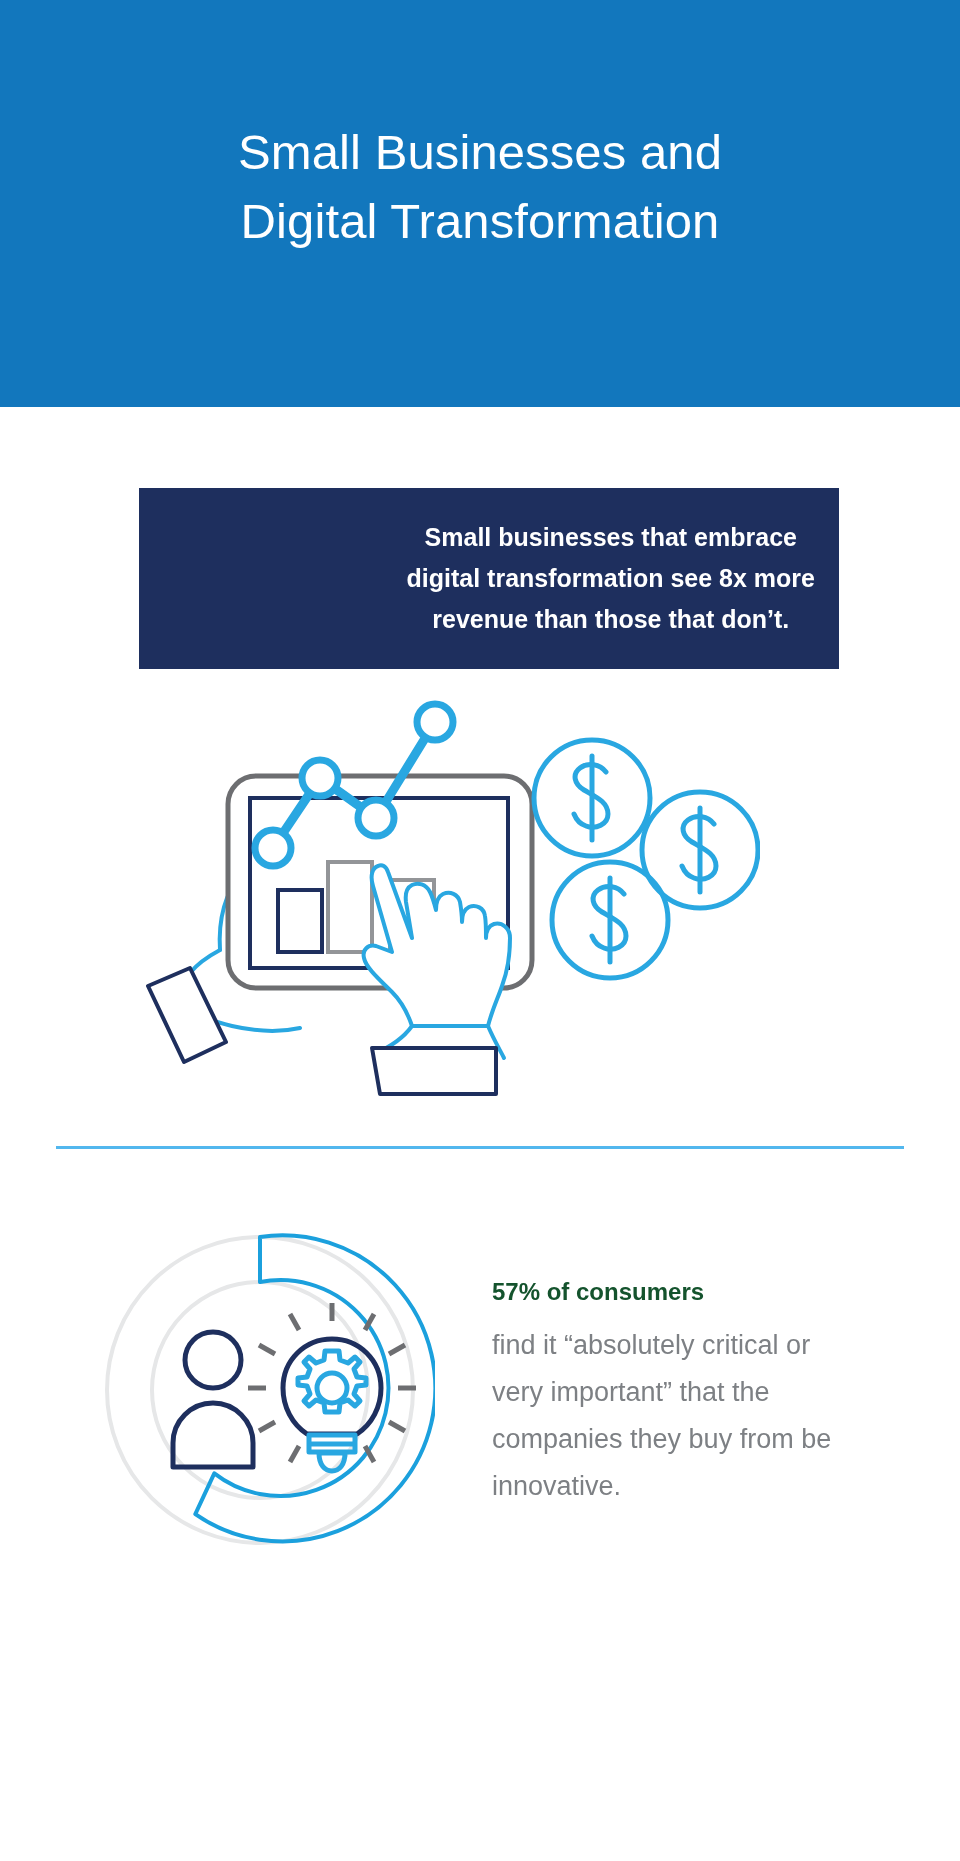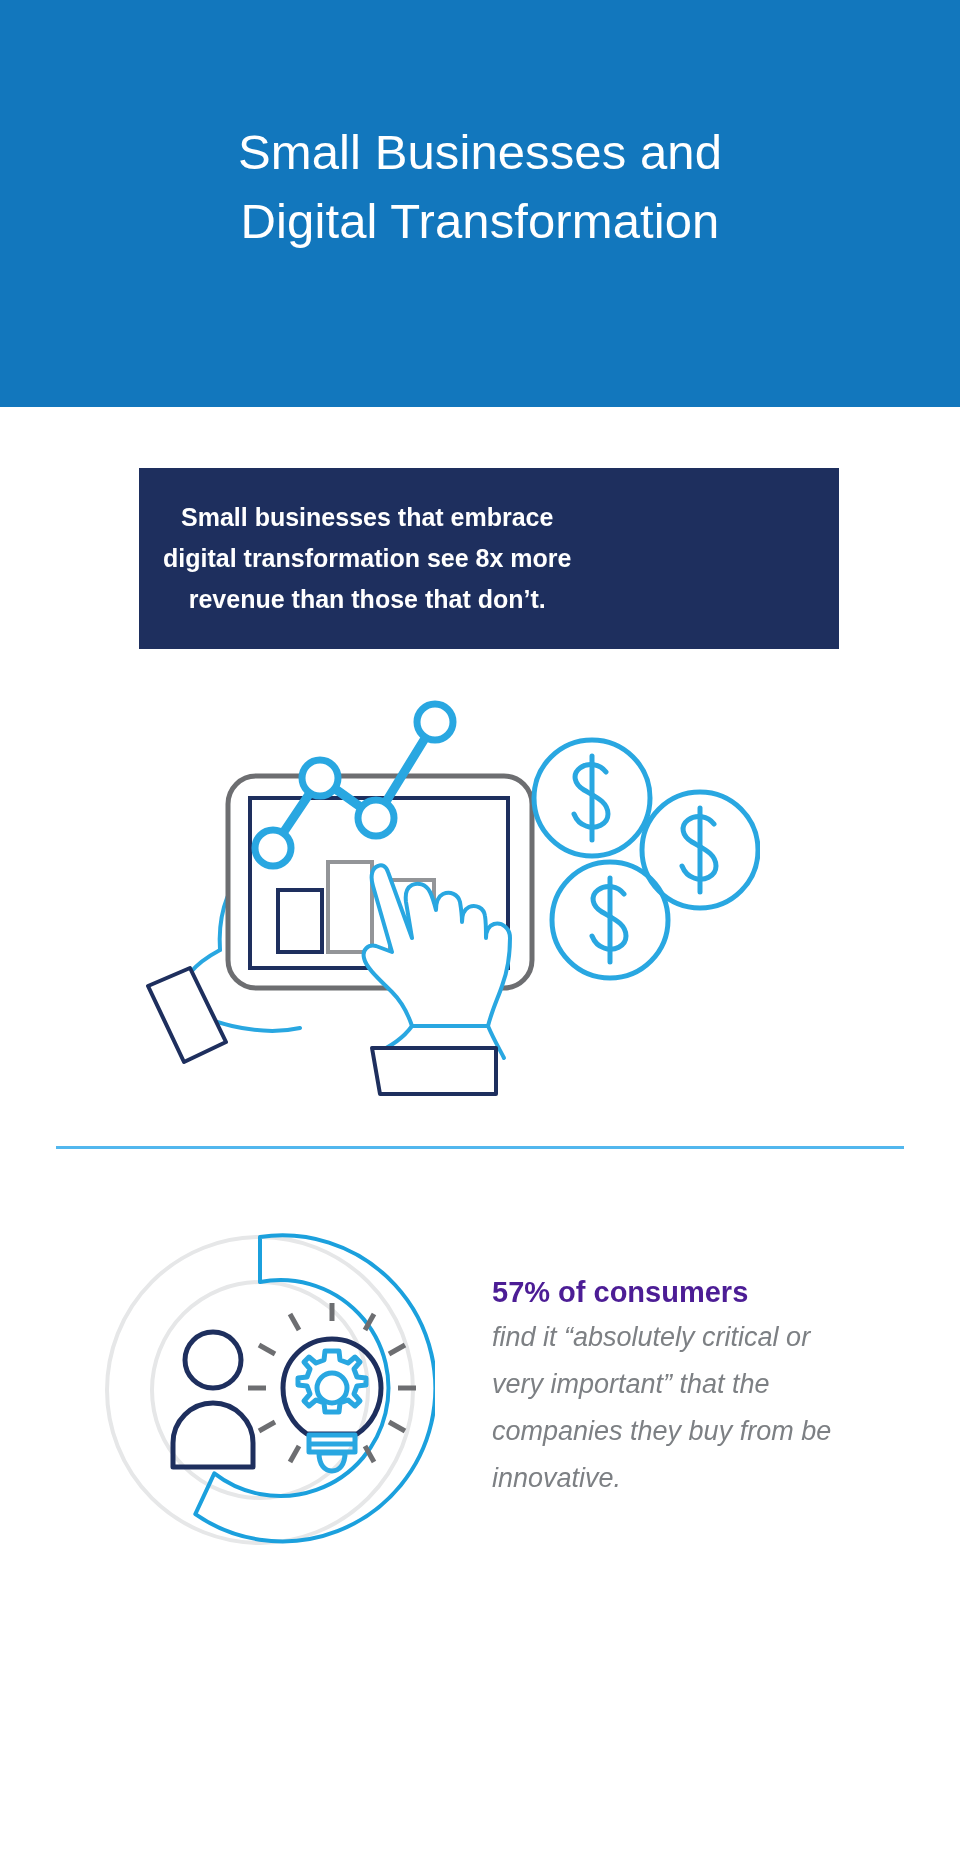--- a/index.html
+++ b/index.html
@@ -37,27 +37,27 @@
     font-weight: 400;
     line-height: 69px;
     letter-spacing: 0.1px;
     white-space: pre-line;
   }
 
   
   .callout {
     position: absolute;
     left: 139px;
-    top: 468px;
+    top: 488px;
     width: 700px;
     height: 181px;
     background: #1e2f5e;
     display: flex;
     align-items: center;
-    justify-content: flex-start;
+    justify-content: flex-end;
   }
   .callout-text {
     color: #ffffff;
     font-size: 25px;
     font-weight: 700;
     line-height: 41px;
     text-align: center;
     white-space: pre-line;
     padding: 0 24px;
   }
@@ -92,32 +92,31 @@
   }
   .donut-wrap svg { display: block; width: 350px; height: 350px; }
 
   .stat-block {
     position: absolute;
     left: 492px;
     top: 1272px;
     width: 360px;
   }
   .stat-headline {
-    color: #4c1d95;
-    font-size: 29px;
+    color: #14532d;
+    font-size: 24px;
     font-weight: 700;
     line-height: 40px;
-    margin-bottom: 2px;
+    margin-bottom: 10px;
   }
   .stat-body {
     color: #7d8084;
     font-size: 27px;
     font-weight: 400;
     line-height: 47px;
-    font-style: italic;
   }
 
   
   .footer {
     position: absolute;
     left: 0;
     top: 1778px;
     width: 960px;
     height: 83px;
     background: #23a3dc;

